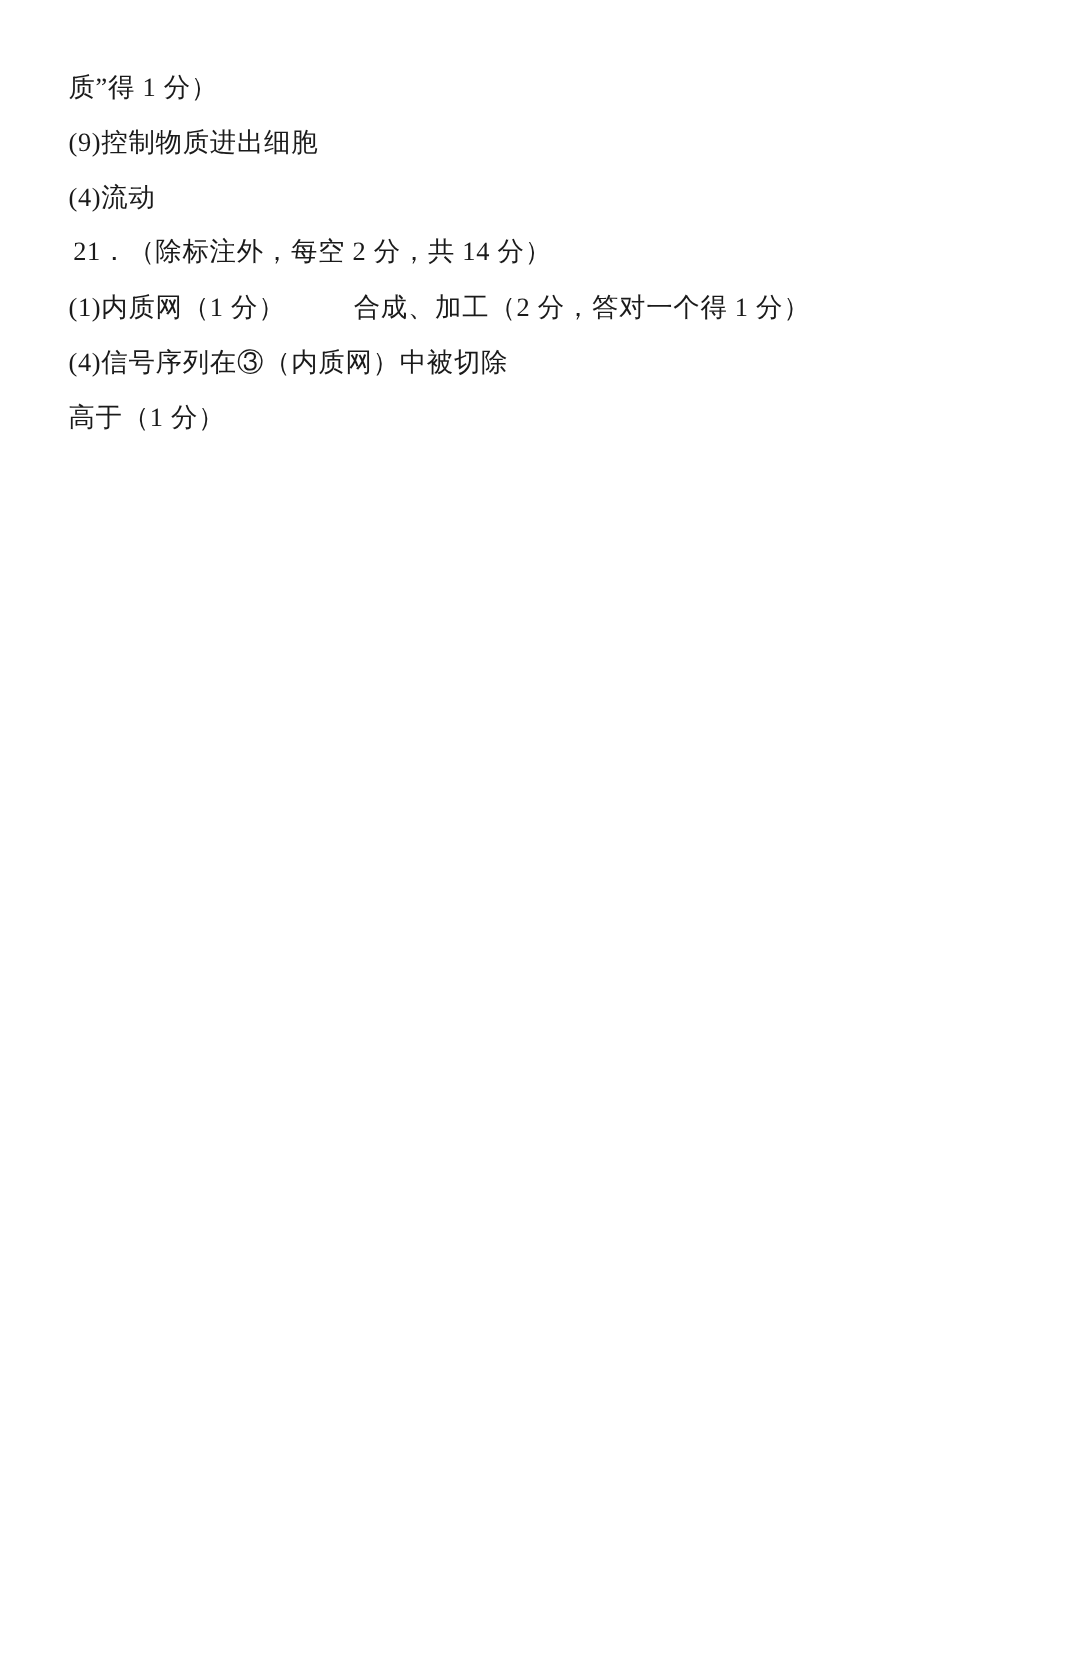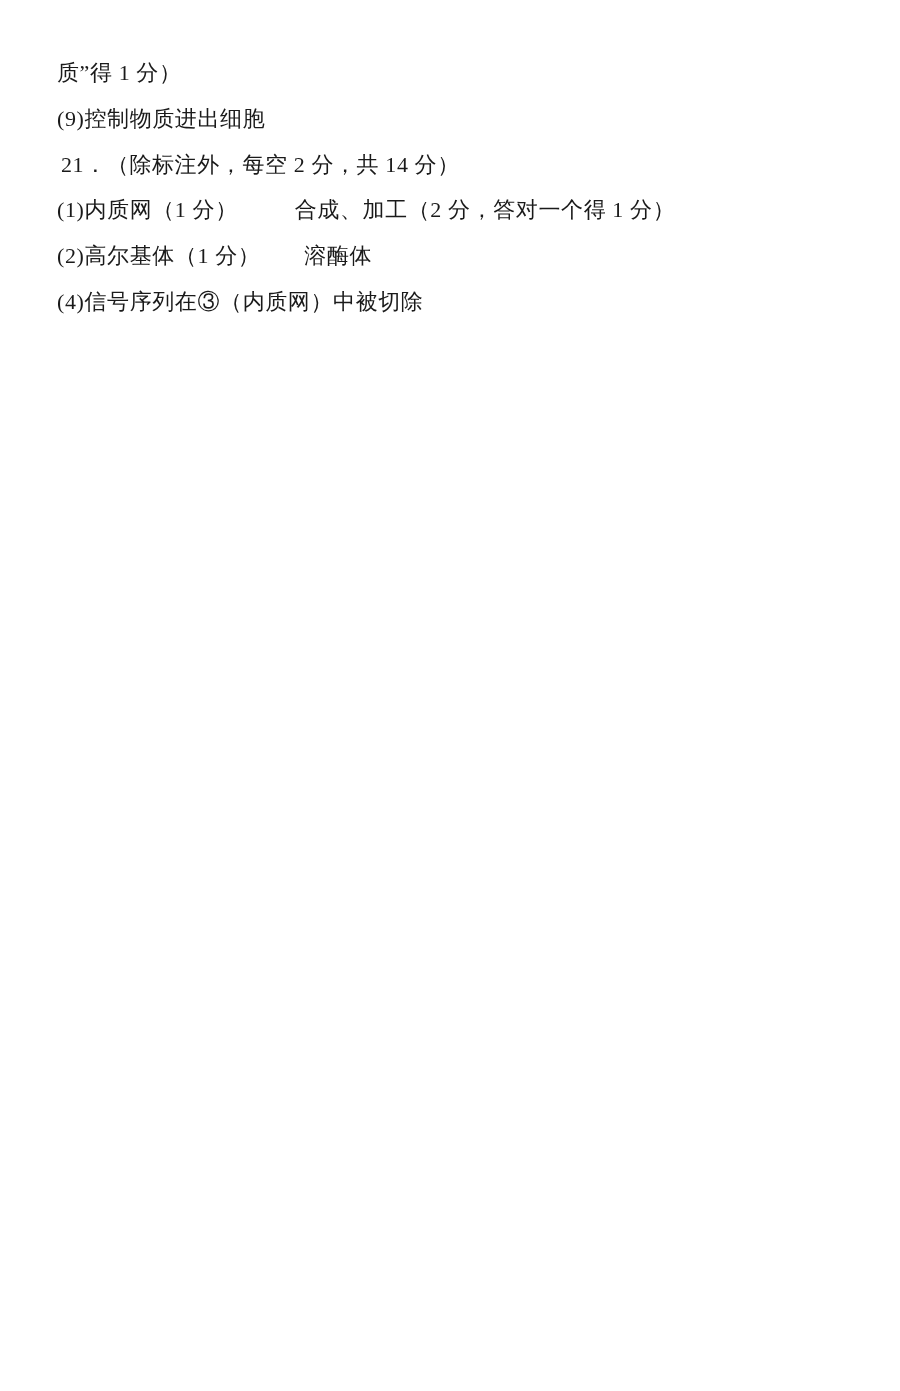--- a/index.html
+++ b/index.html
@@ -41,18 +41,19 @@
     height: 1px;
   }
 </style>
 </head>
 <body>
 
 <main class="page" style="background: rgb(255, 255, 255);">
   <section class="doc" style="color: rgb(26, 26, 26);">
       <p class="line"><span class="t">质”得 1 分）</span></p>
       <p class="line"><span class="t">(9)控制物质进出细胞</span></p>
+      <p class="line"><span class="t">(4)流动</span></p>
       <p class="line" style="margin-left: 4px;"><span class="t">21．（除标注外，每空 2 分，共 14 分）</span></p>
       <p class="line"><span class="t">(1)内质网（1 分）</span><span class="gap" style="width: 57px;"></span><span class="t">合成、加工（2 分，答对一个得 1 分）</span></p>
-      <p class="line"><span class="t">(2)高尔基体（1 分）</span><span class="gap" style="width: 44px;"></span><span class="t">溶酶体</span></p>
       <p class="line"><span class="t">(4)信号序列在③（内质网）中被切除</span></p>
+      <p class="line"><span class="t">高于（1 分）</span></p>
     </section>
 </main>
 
 </body></html>

